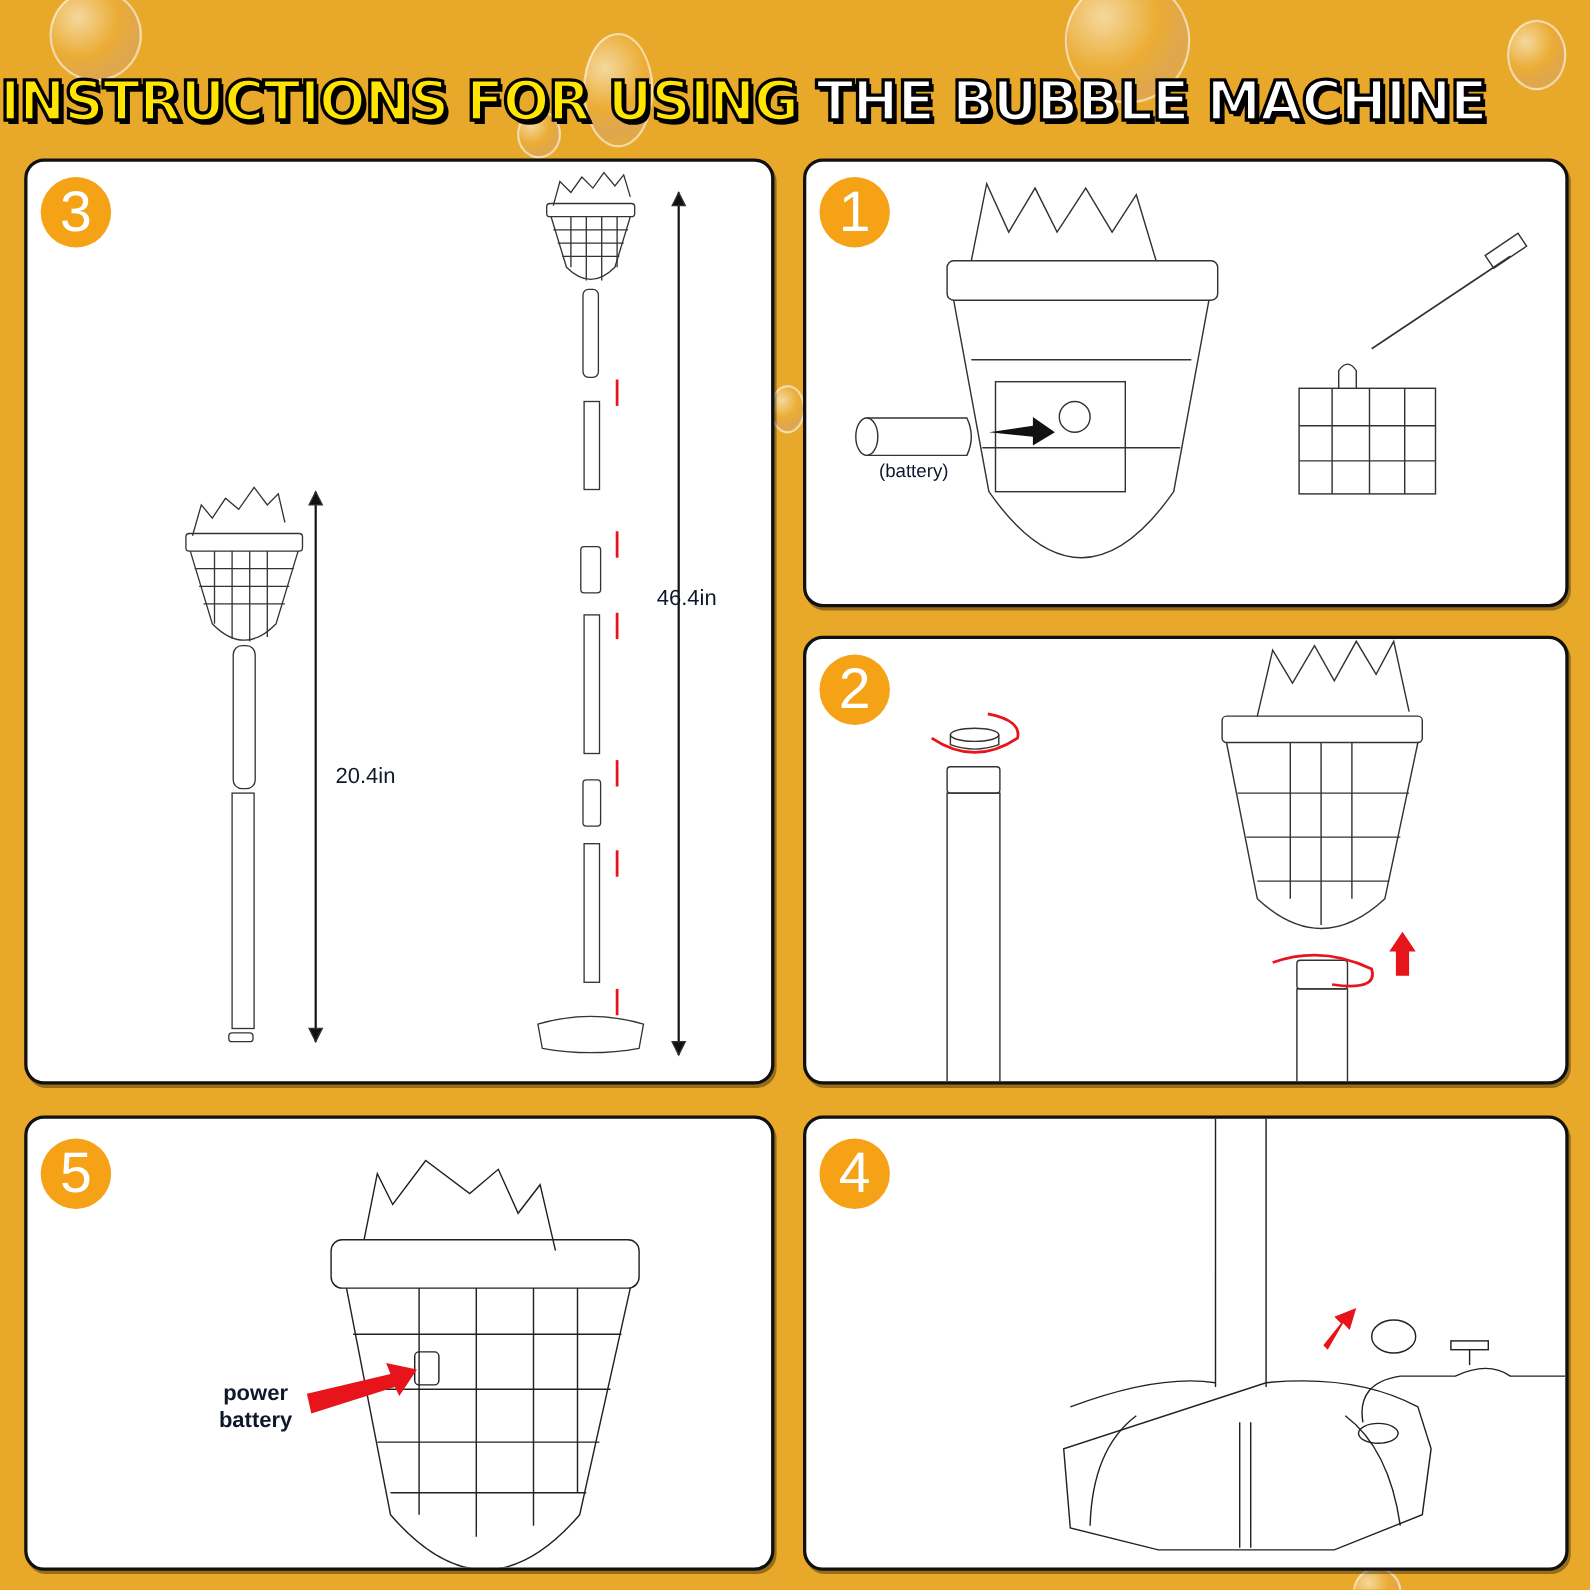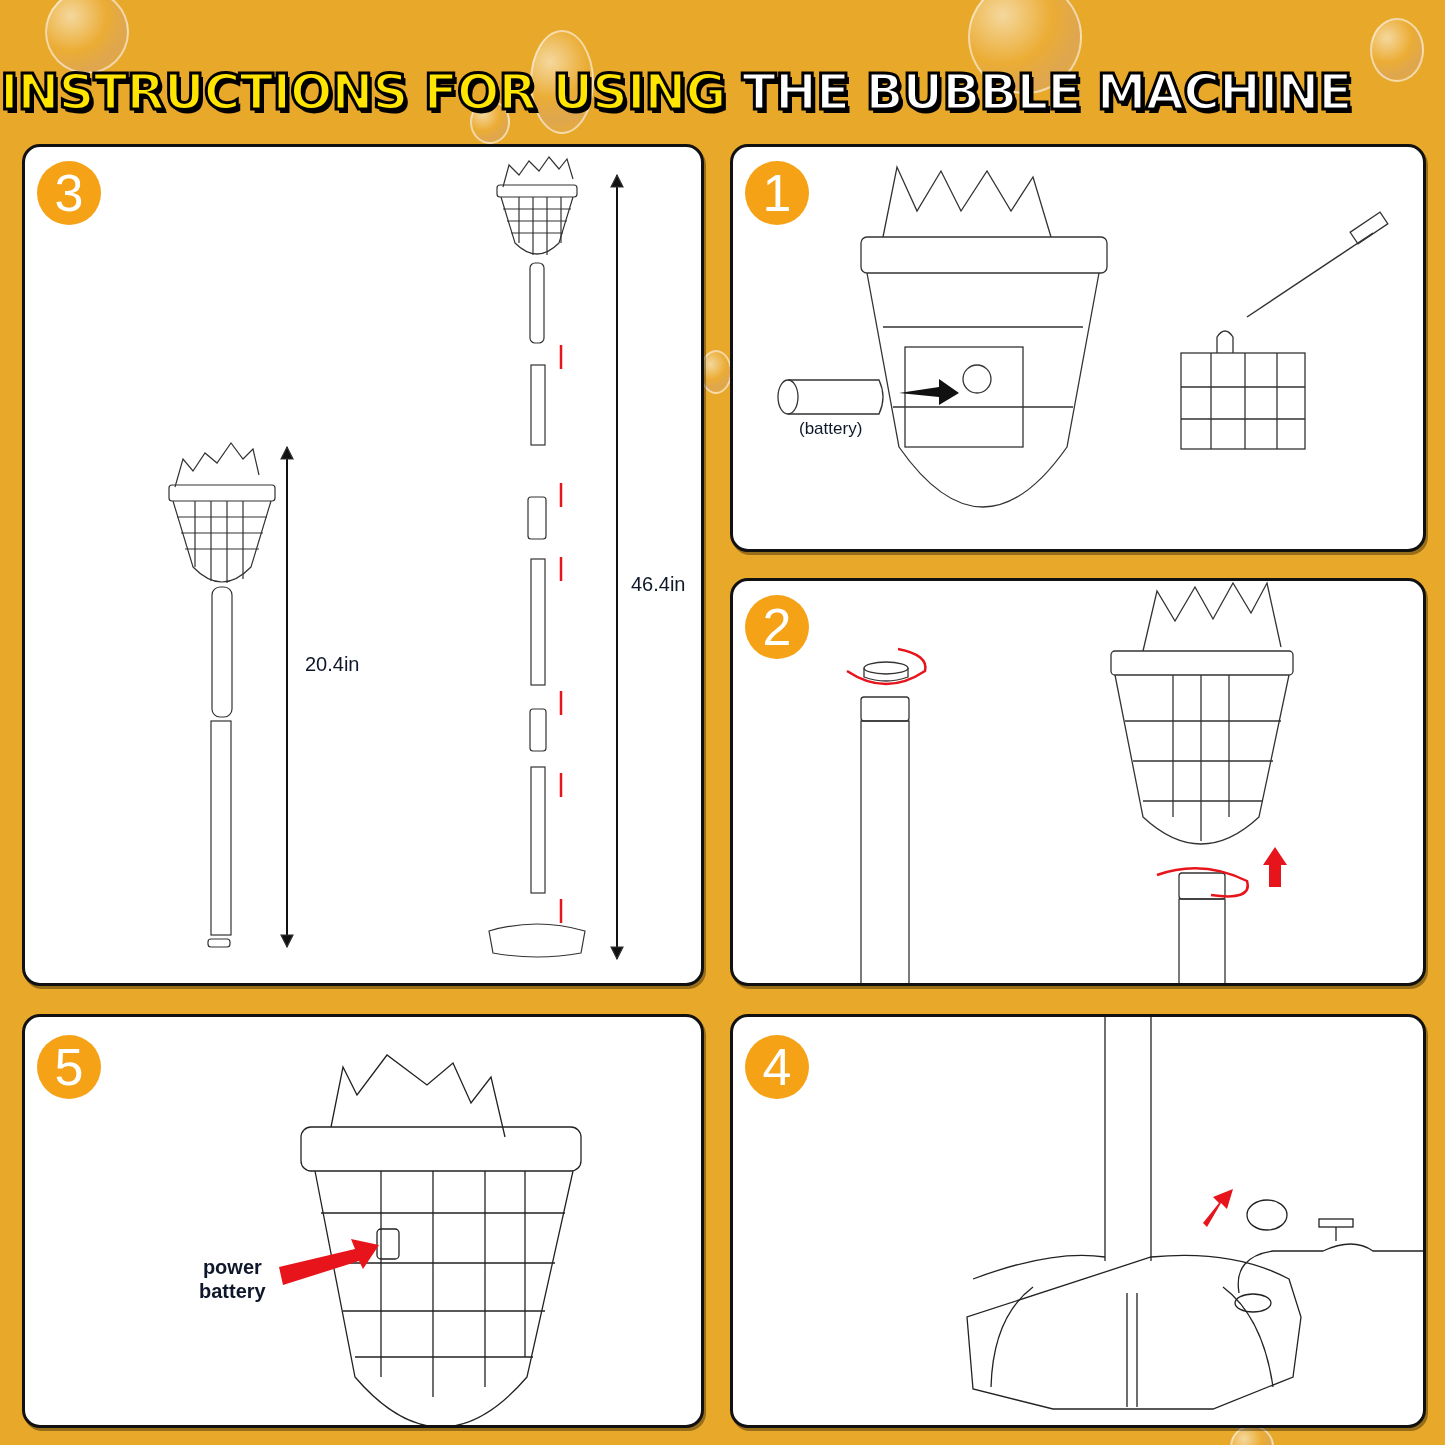--- a/index.html
+++ b/index.html
@@ -65,22 +65,22 @@
     </g>
     <g stroke="#E8141B" stroke-width="2.5" fill="#E8141B">
       <line x1="536" y1="198" x2="536" y2="222"></line>
         <line x1="536" y1="336" x2="536" y2="360"></line>
       <line x1="536" y1="410" x2="536" y2="434"></line>
         <line x1="536" y1="544" x2="536" y2="568"></line>
       <line x1="536" y1="626" x2="536" y2="650"></line>
         <line x1="536" y1="752" x2="536" y2="776"></line>
     </g>
   </svg>
-  <div class="lbl" style="left:280px;top:506px;">20.4in</div>
-  <div class="lbl" style="left:606px;top:386px;margin-top:40px;">46.4in</div>
+  <div class="lbl" style="left:280px;top:548px;">20.4in</div>
+  <div class="lbl" style="left:572px;top:386px;">46.4in</div>
 </div>
 
 <div class="panel" style="left:730px;top:144px;width:690px;height:402px;">
   <div class="badge" style="left:12px;top:14px;">1</div>
   <svg width="690" height="402" style="left:0;top:0;">
     <g fill="none" stroke="#333" stroke-width="1.3">
       <path d="M150 90 l14-70 l20 44 l24-40 l20 40 l26-40 l24 40 l22-34 l18 60"></path>
       <rect x="128" y="90" width="246" height="36" rx="6"></rect>
       <path d="M134 126 L166 300 Q250 420 334 300 L366 126"></path>
       <path d="M150 180 H350 M160 260 H340"></path>

